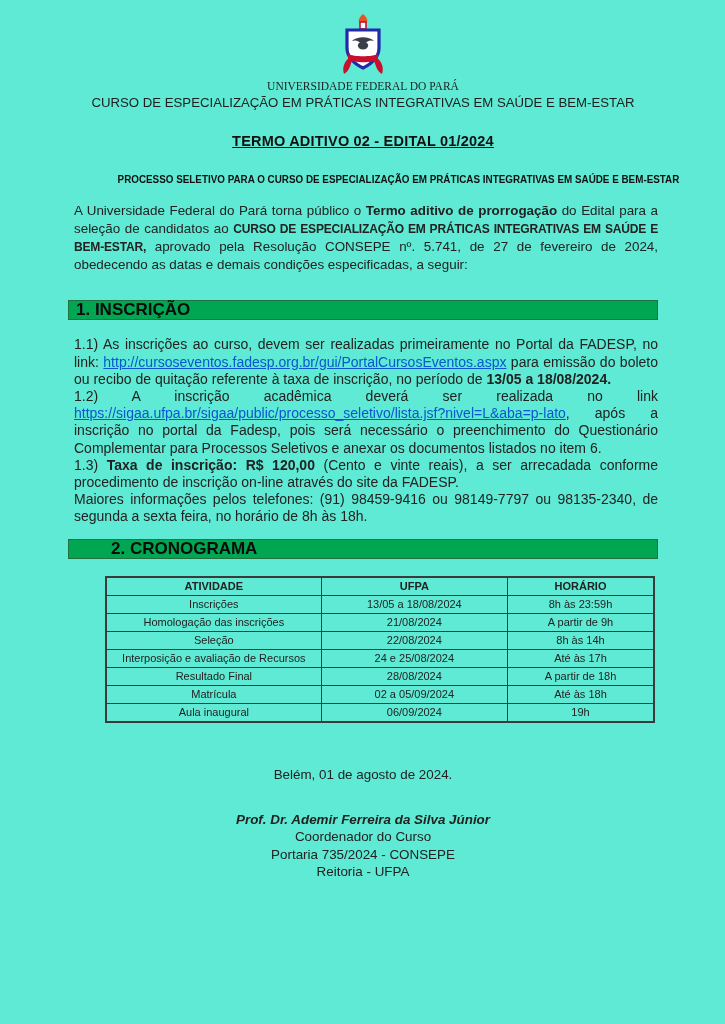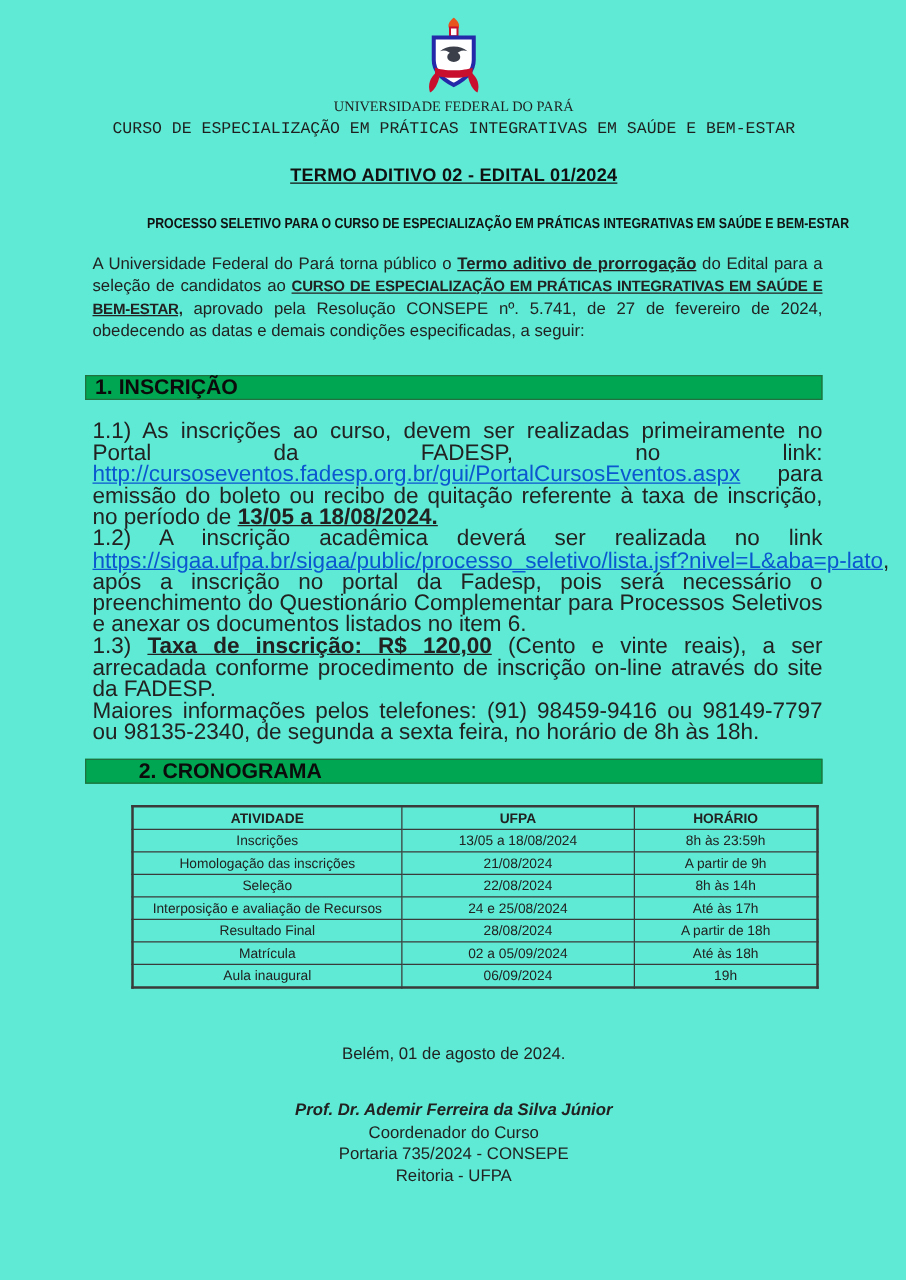--- a/index.html
+++ b/index.html
@@ -6,40 +6,40 @@
   .page {
     width:725px; height:1024px; position:relative; background:#5eead4;
     color:#222222; font-family:"Liberation Sans", sans-serif; overflow:hidden;
   }
   .content { position:absolute; left:68px; top:0; width:590px; }
 
   
   .doc-header { text-align:center; padding-top:14px; }
   .crest { display:block; margin:0 auto 2px auto; }
   .org1, .org2 { font-family:"Liberation Serif", serif; font-size:11.5px; line-height:13.5px; color:#1f1f1f; }
-  .org3 { font-family:Liberation Mono, monospace; font-size:13.2px; line-height:15px; margin-top:1px; color:#1f1f1f; }
+  .org3 { font-family:Liberation Sans, sans-serif; font-size:13.2px; line-height:15px; margin-top:1px; color:#1f1f1f; }
 
   .title { margin-top:23px; text-align:center; font-size:14.5px; font-weight:bold;
            text-decoration:underline; letter-spacing:0.2px; color:#111; }
 
   .subtitle { margin-top:20px; text-align:center; }
   .subtitle > span { display:inline-block; transform:scaleX(0.85); transform-origin:center;
                      font-weight:bold; font-size:11.6px; white-space:nowrap; color:#111; }
 
   .intro { margin:15px 0 0 6px; text-align:justify; font-size:13.4px; line-height:18.2px; }
 
   .bar { margin-top:26px; background:#00A651; border:1px solid #20713f; height:18px;
          line-height:18px; font-weight:bold; font-size:17px; padding-left:7px; color:#0b0b0b; }
   .bar.bar2 { margin-top:13px; padding-left:42px; }
 
-  .items { margin:16px 0 0 6px; text-align:justify; font-size:18px; line-height:17.2px; }
+  .items { margin:16px 0 0 6px; text-align:justify; font-size:14px; line-height:17.2px; }
   .items p { margin:0; }
 
   .lnk { color:#0B57D0; text-decoration:underline; white-space:nowrap; cursor:pointer; }
-  .b { font-weight:bold;text-decoration:underline; }
+  .b { font-weight:bold; }
   .cond { font-weight:bold; font-size:0.9em; letter-spacing:-0.2px; }
 
   table.schedule { margin:17px 0 0 37px; border-collapse:collapse; width:550px;
                    font-size:11px; border:2px solid #3a3a3a; }
   .schedule th, .schedule td { border:1px solid #3a3a3a; padding:0 6px; height:17px; line-height:16px; }
   .schedule th { font-weight:bold; text-align:center; }
   .schedule td { text-align:center; }
   .schedule td.center { text-align:center; }
 
   .place-date { margin-top:44px; text-align:center; font-size:13.4px; }

